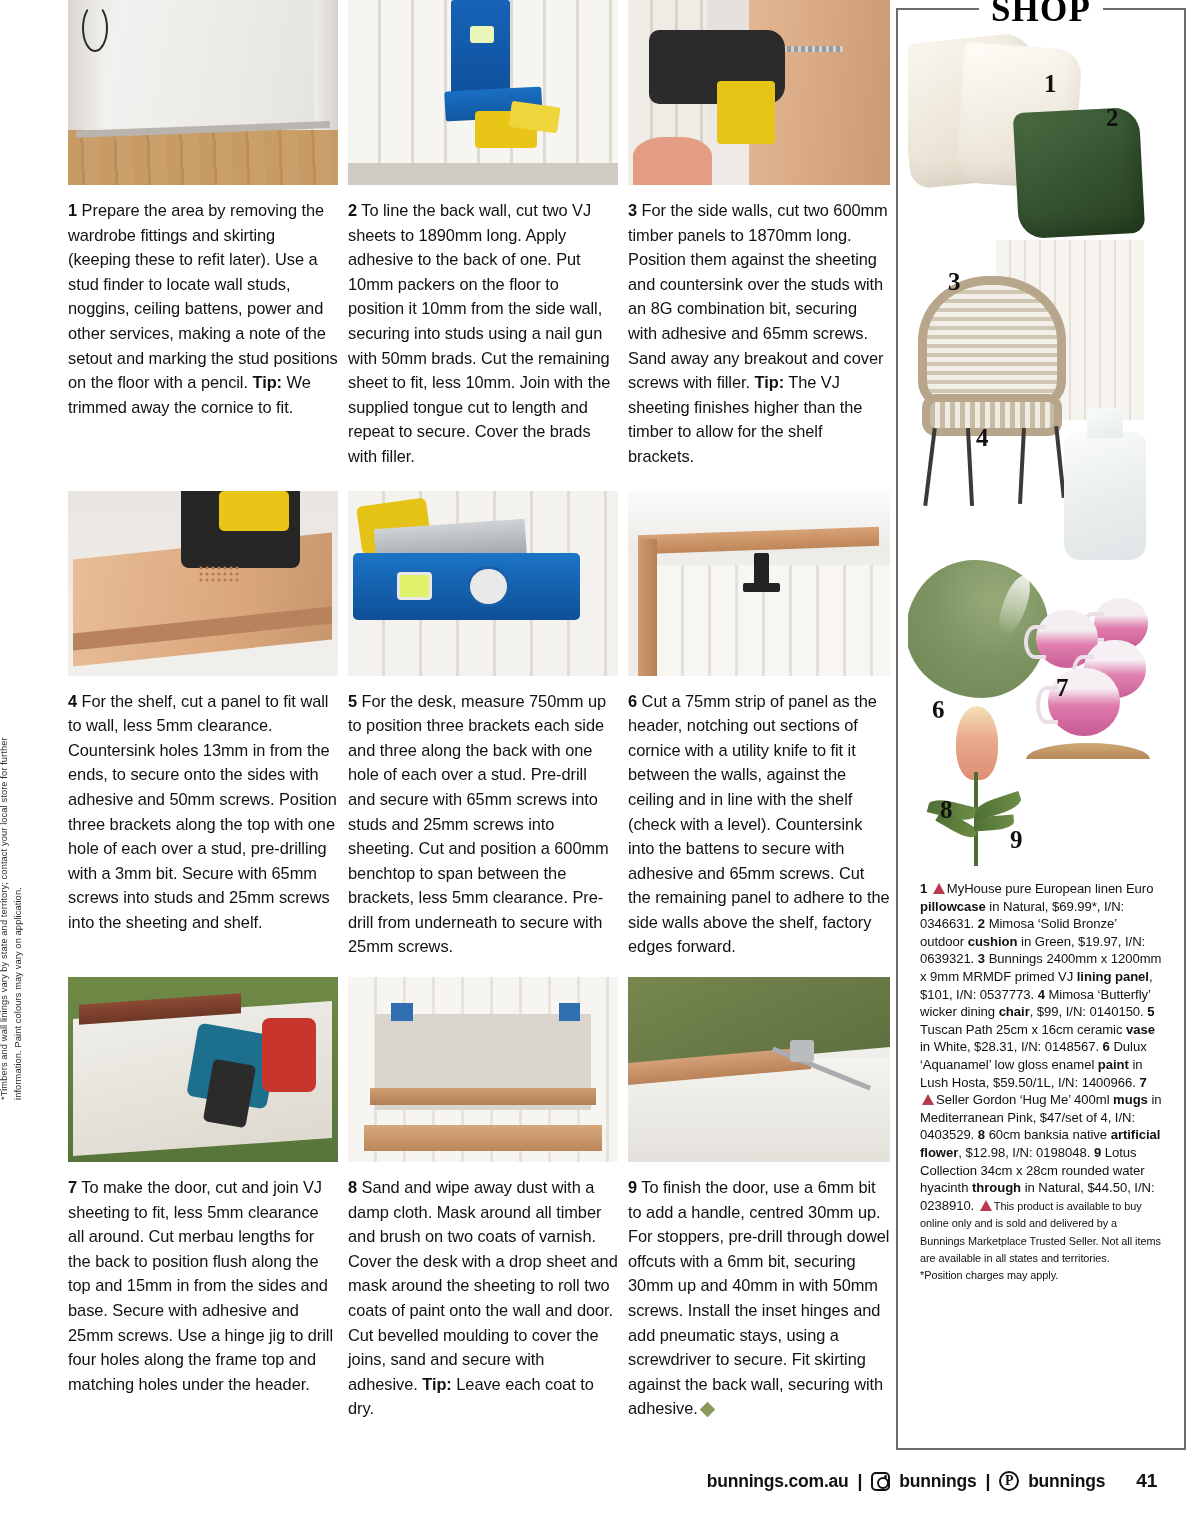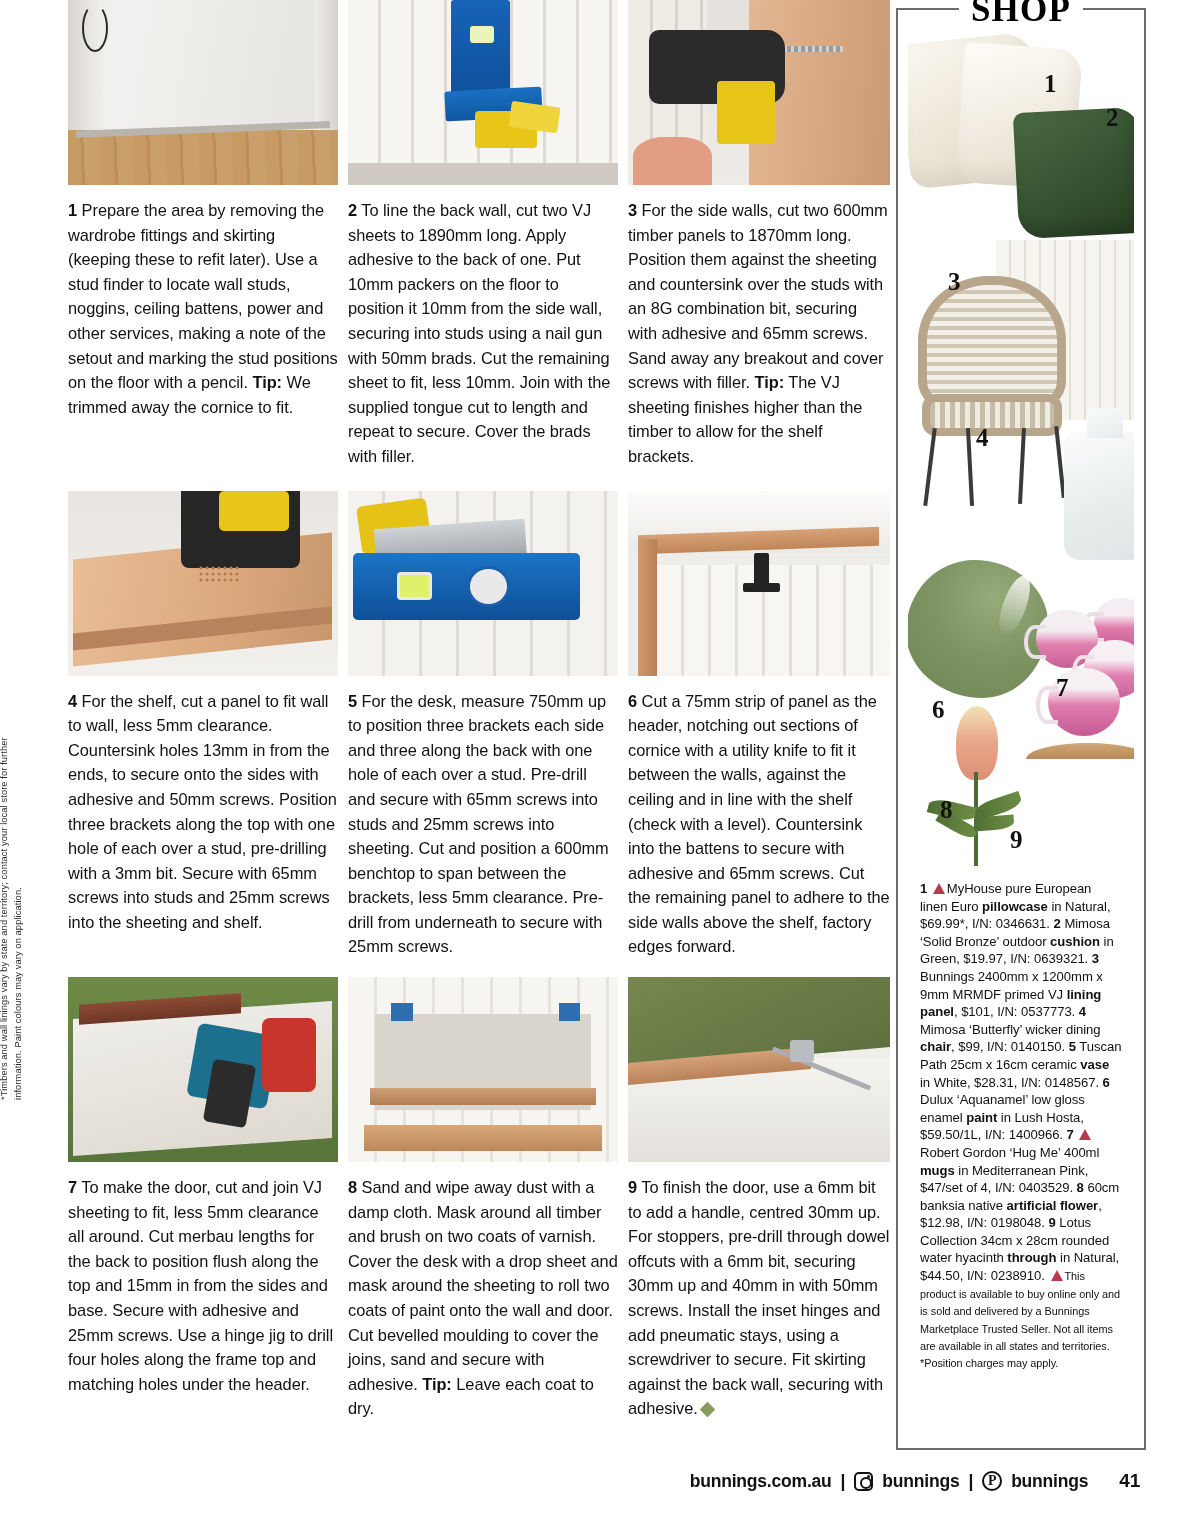--- a/index.html
+++ b/index.html
@@ -141,21 +141,21 @@
   .p9-green { position:absolute; left:0; top:0; width:100%; height:50%; background: linear-gradient(160deg,#77874f,#5f7040); transform: skewY(-5deg); transform-origin: left top; }
   .p9-white { position:absolute; left:0; bottom:0; width:100%; height:56%; background: linear-gradient(180deg,#f4f3ef,#e4e1db); }
   .p9-timber { position:absolute; left:0; top:42%; width:70%; height:12%; background: linear-gradient(180deg,#d4a077,#b9835a); transform: skewY(-5deg); }
   .p9-stay { position:absolute; left:54%; top:48%; width:40%; height:5px; background:#a9adb1; transform: rotate(22deg); }
   .p9-hinge { position:absolute; left:62%; top:34%; width:9%; height:12%; background:#b9bdc0; border-radius:3px; }
 
   
   .shop-panel {
     position: absolute;
     left: 896px; top: 8px;
-    width: 250px; height: 1442px;
+    width: 290px; height: 1442px;
   }
   .shop-frame {
     position: absolute; inset: 0;
     border: 2.5px solid #6c6c6c;
   }
   .shop-title {
     position: absolute;
     left: 50%; top: -16px;
     transform: translateX(-50%);
     background: #ffffff;
@@ -298,21 +298,21 @@
     margin-top: 1px;
     font-size: 10.9px;
     line-height: 14.4px;
   }
 
   
   .footer {
     position: absolute;
     left: 0; bottom: 28px; width: 1200px;
     display: flex; align-items: center; justify-content: flex-end;
-    padding-right: 60px;
+    padding-right: 43px;
     gap: 9px;
     font-size: 17.5px;
     font-weight: bold;
     letter-spacing: -0.2px;
     color: #111;
   }
   .ig-icon {
     width: 19px; height: 19px;
     border: 2.4px solid #111; border-radius: 5px;
     position: relative; display: inline-block;
@@ -561,21 +561,21 @@
       <div class="pnum" style="left:102px; top:800px;">9</div>
     </div>
 
     <div class="shop-list">
       <span><b>1</b> <span class="tri"></span><span>MyHouse pure European linen Euro </span><b>pillowcase</b><span> in Natural, $69.99*, I/N: 0346631.</span></span>
       <span> <b>2</b> <span>Mimosa ‘Solid Bronze’ outdoor </span><b>cushion</b><span> in Green, $19.97, I/N: 0639321.</span></span>
       <span> <b>3</b> <span>Bunnings 2400mm x 1200mm x 9mm MRMDF primed VJ </span><b>lining panel</b><span>, $101, I/N: 0537773.</span></span>
       <span> <b>4</b> <span>Mimosa ‘Butterfly’ wicker dining </span><b>chair</b><span>, $99, I/N: 0140150.</span></span>
       <span> <b>5</b> <span>Tuscan Path 25cm x 16cm ceramic </span><b>vase</b><span> in White, $28.31, I/N: 0148567.</span></span>
       <span> <b>6</b> <span>Dulux ‘Aquanamel’ low gloss enamel </span><b>paint</b><span> in Lush Hosta, $59.50/1L, I/N: 1400966.</span></span>
-      <span> <b>7</b> <span class="tri"></span><span>Robert Gordon ‘Hug Me’ 400ml </span><b>mugs</b><span> in Mediterranean Pink, $47/set of 4, I/N: 0403529.</span></span>
+      <span> <b>7</b> <span class="tri"></span><span>Seller Gordon ‘Hug Me’ 400ml </span><b>mugs</b><span> in Mediterranean Pink, $47/set of 4, I/N: 0403529.</span></span>
       <span> <b>8</b> <span>60cm banksia native </span><b>artificial flower</b><span>, $12.98, I/N: 0198048.</span></span>
       <span> <b>9</b> <span>Lotus Collection 34cm x 28cm rounded water hyacinth </span><b>through</b><span> in Natural, $44.50, I/N: 0238910.</span></span>
       <span class="tri"></span><span class="shop-foot">This product is available to buy online only and is sold and delivered by a Bunnings Marketplace Trusted Seller. Not all items are available in all states and territories.</span>
       <div class="shop-foot">*Position charges may apply.</div>
     </div>
 
   </div>
 </div>
 
 <div class="footer">

